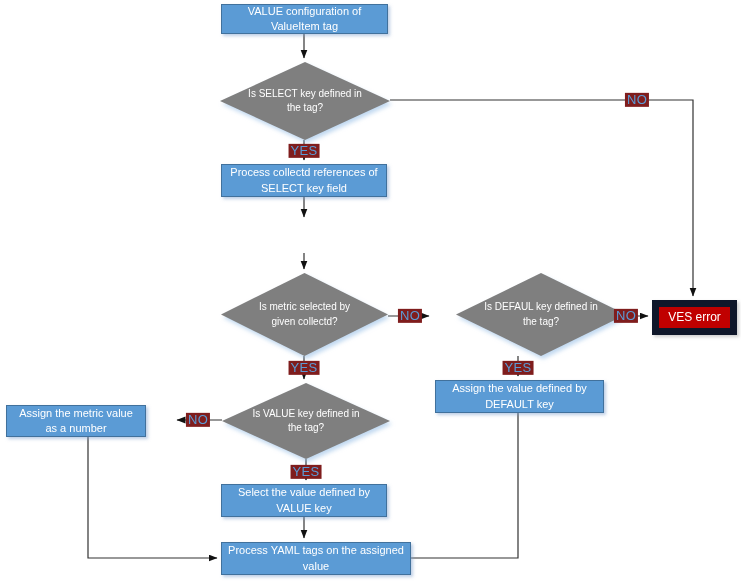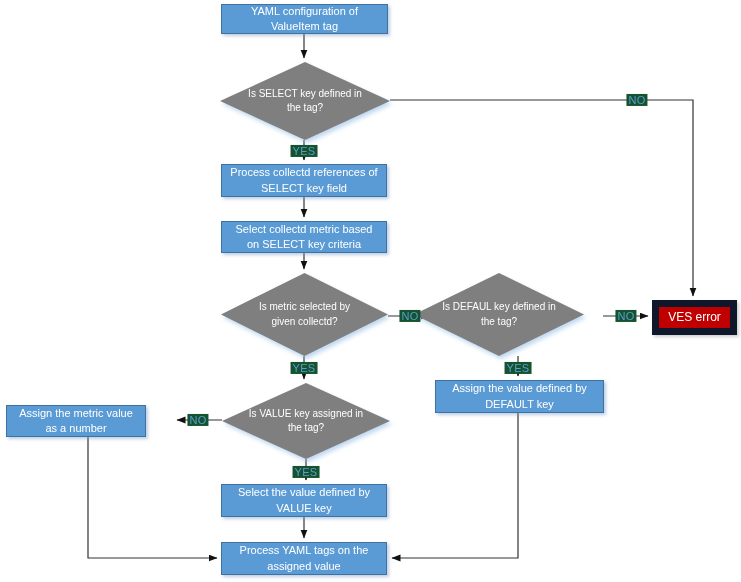--- a/index.html
+++ b/index.html
@@ -27,21 +27,21 @@
     position:absolute;left:0;top:0;right:0;bottom:0;background:#7F7F7F;
     clip-path:polygon(50% 0,100% 50%,50% 100%,0 50%);
   }
   .diamond .dtext{
     position:absolute;left:0;top:0;right:0;bottom:0;box-sizing:border-box;
     display:flex;align-items:center;justify-content:center;text-align:center;
     color:#ffffff;font-size:10px;line-height:1.45;padding:0 26px;
   }
   .elabel{
     position:absolute;transform:translate(-50%,-50%);
-    font-size:11px;line-height:1.1;color:#5B9BD5;background:#14532d;
+    font-size:13px;line-height:1.1;color:#5B9BD5;background:#7f1d1d;
     padding:0 2px;letter-spacing:0.3px;
   }
 </style>
 </head>
 <body>
 
 <div class="canvas">
 
   <svg class="edges" viewBox="0 0 741 582" fill="none">
     <defs>
@@ -61,69 +61,66 @@
       <path d="M518 356 V376" marker-end="url(#arrow)"></path>
       <path d="M518 413 V558 H392" marker-end="url(#arrow)"></path>
       <path d="M222 420 H177" marker-end="url(#arrow)"></path>
       <path d="M306 459 V480" marker-end="url(#arrow)"></path>
       <path d="M88 437 V558 H217" marker-end="url(#arrow)"></path>
       <path d="M304 517 V538" marker-end="url(#arrow)"></path>
     </g>
   </svg>
 
   <div class="node box" style="left:221px;top:4px;width:167px;height:30px;">
-    <span>YAML configuration of ValueItem tag</span>
+    <span>VALUE configuration of ValueItem tag</span>
   </div>
 
   <div class="node box" style="left:221px;top:164px;width:166px;height:33px;align-items:center;">
     <span>Process collectd references of SELECT key field</span>
   </div>
 
-  <div class="node box" style="left:221px;top:221px;width:166px;height:32px;">
-    <span>Select collectd metric based on SELECT key criteria</span>
-  </div>
 
   <div class="node box" style="left:435px;top:380px;width:169px;height:33px;">
     <span>Assign the value defined by DEFAULT key</span>
   </div>
 
   <div class="node box" style="left:6px;top:405px;width:140px;height:32px;">
     <span>Assign the metric value as a number</span>
   </div>
 
   <div class="node box" style="left:221px;top:484px;width:166px;height:33px;">
     <span>Select the value defined by VALUE key</span>
   </div>
 
-  <div class="node box" style="left:221px;top:542px;width:166px;height:33px;">
+  <div class="node box" style="left:221px;top:542px;width:190px;height:33px;">
     <span>Process YAML tags on the assigned value</span>
   </div>
 
   <div class="node error" style="left:652px;top:300px;width:85px;height:35px;">
     <span>VES error</span>
   </div>
 
   <div class="diamond" style="left:220px;top:62px;width:170px;height:78px;">
     <div class="shape"></div>
     <div class="dtext">Is SELECT key defined in the tag?</div>
   </div>
 
   <div class="diamond" style="left:221px;top:273px;width:167px;height:83px;">
     <div class="shape"></div>
     <div class="dtext">Is metric selected by given collectd?</div>
   </div>
 
-  <div class="diamond" style="left:414px;top:273px;width:170px;height:83px;">
+  <div class="diamond" style="left:456px;top:273px;width:170px;height:83px;">
     <div class="shape"></div>
     <div class="dtext">Is DEFAUL key defined in the tag?</div>
   </div>
 
   <div class="diamond" style="left:222px;top:383px;width:168px;height:76px;">
     <div class="shape"></div>
-    <div class="dtext">Is VALUE key assigned in the tag?</div>
+    <div class="dtext">Is VALUE key defined in the tag?</div>
   </div>
 
   <span class="elabel" style="left:304px;top:151px;">YES</span>
   <span class="elabel" style="left:637px;top:100px;">NO</span>
   <span class="elabel" style="left:410px;top:316px;">NO</span>
   <span class="elabel" style="left:304px;top:368px;">YES</span>
   <span class="elabel" style="left:626px;top:316px;">NO</span>
   <span class="elabel" style="left:518px;top:368px;">YES</span>
   <span class="elabel" style="left:198px;top:420px;">NO</span>
   <span class="elabel" style="left:306px;top:472px;">YES</span>

